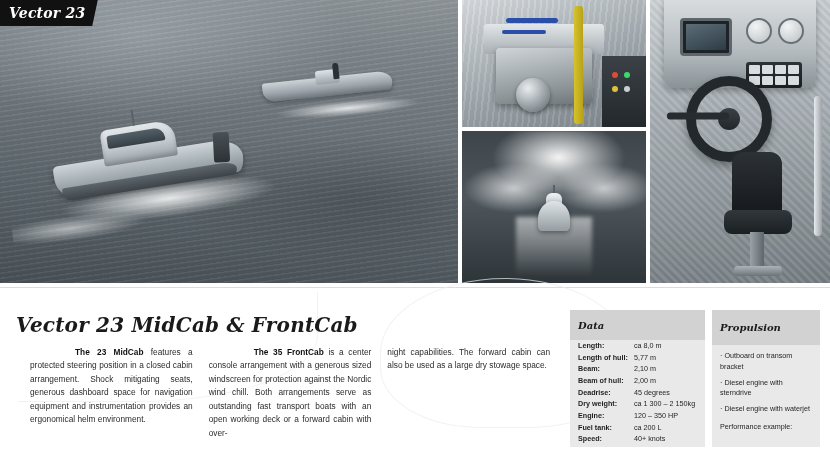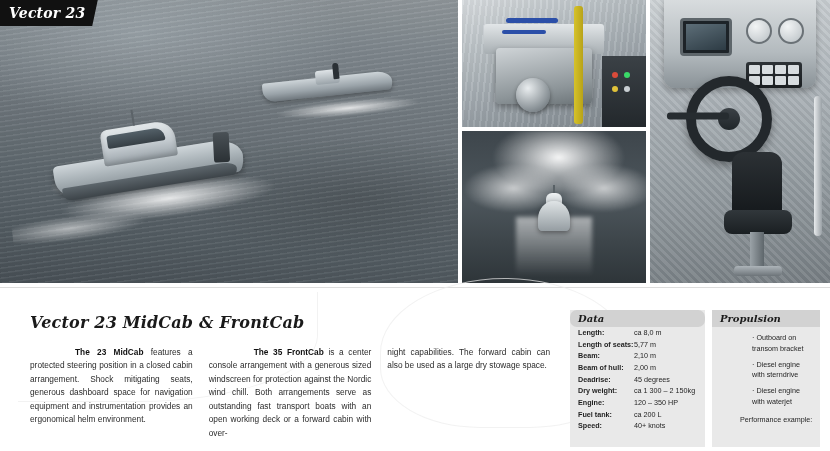--- a/index.html
+++ b/index.html
@@ -389,25 +389,25 @@
     width: 300px; height: 110px;
     border-bottom: 1px solid #f0f0f0;
     border-right: 1px solid #f0f0f0;
     border-radius: 0 0 60% 0;
     opacity: .8;
     pointer-events: none;
   }
 
   .headline {
     position: absolute;
-    left: 30px; top: 25px;
+    left: 16px; top: 25px;
     font-family: "DejaVu Serif", serif;
     font-style: italic;
     font-weight: bold;
-    font-size: 16px;
+    font-size: 20px;
     color: #1a1a1a;
     letter-spacing: .2px;
   }
 
   .cols {
     position: absolute;
     left: 30px; top: 58px;
     width: 520px;
     display: flex;
     gap: 16px;
@@ -423,30 +423,29 @@
   .col b { font-weight: bold; color: #111; margin-left: 45px; }
 
   
   .data-box {
     position: absolute;
     left: 570px; top: 22px;
     width: 135px; height: 137px;
     background: #e9e9e9;
   }
   .data-box .hdr {
-    height: 17px;
+    height: 30px;
     background: #d2d2d2;
     display: flex; align-items: center;
     padding-left: 8px;
     font-family: "DejaVu Serif", serif;
     font-style: italic;
     font-weight: bold;
     font-size: 10px;
     color: #1a1a1a;
-    border-radius: 7px;
   }
   .spec-list {
     padding: 0 6px 4px 8px;
   }
   .spec-row {
     display: flex;
     font-size: 7.2px;
     line-height: 1.62;
     color: #1f1f1f;
   }
@@ -454,46 +453,44 @@
   .spec-row .v { flex: 1; }
 
   
   .prop-box {
     position: absolute;
     left: 712px; top: 22px;
     width: 108px; height: 137px;
     background: #e9e9e9;
   }
   .prop-box .hdr {
-    height: 17px;
+    height: 35px;
     background: #d2d2d2;
     display: flex; align-items: center;
     padding-left: 8px;
     font-family: "DejaVu Serif", serif;
     font-style: italic;
     font-weight: bold;
     font-size: 10px;
     color: #1a1a1a;
   }
   .prop-list {
     padding: 6px 7px 0 8px;
-    margin-left: 32px;
   }
   .prop-item {
     font-size: 7.2px;
     line-height: 1.5;
     color: #1f1f1f;
     margin-bottom: 5px;
   }
   .prop-note {
     padding: 2px 7px 0 8px;
     font-size: 7.2px;
     line-height: 1.5;
     color: #1f1f1f;
-    margin-left: 20px;
   }
 </style>
 </head>
 <body>
 
 <div id="page">
 
   <div class="photo-strip">
 
     <div class="photo photo-main">
@@ -599,21 +596,21 @@
     </div>
 
     <div class="data-box">
       <div class="hdr">Data</div>
       <div class="spec-list">
         <div class="spec-row">
           <span class="k">Length:</span>
           <span class="v">ca 8,0 m</span>
         </div>
         <div class="spec-row">
-          <span class="k">Length of seats:</span>
+          <span class="k">Length of hull:</span>
           <span class="v">5,77 m</span>
         </div>
         <div class="spec-row">
           <span class="k">Beam:</span>
           <span class="v">2,10 m</span>
         </div>
         <div class="spec-row">
           <span class="k">Beam of hull:</span>
           <span class="v">2,00 m</span>
         </div>

